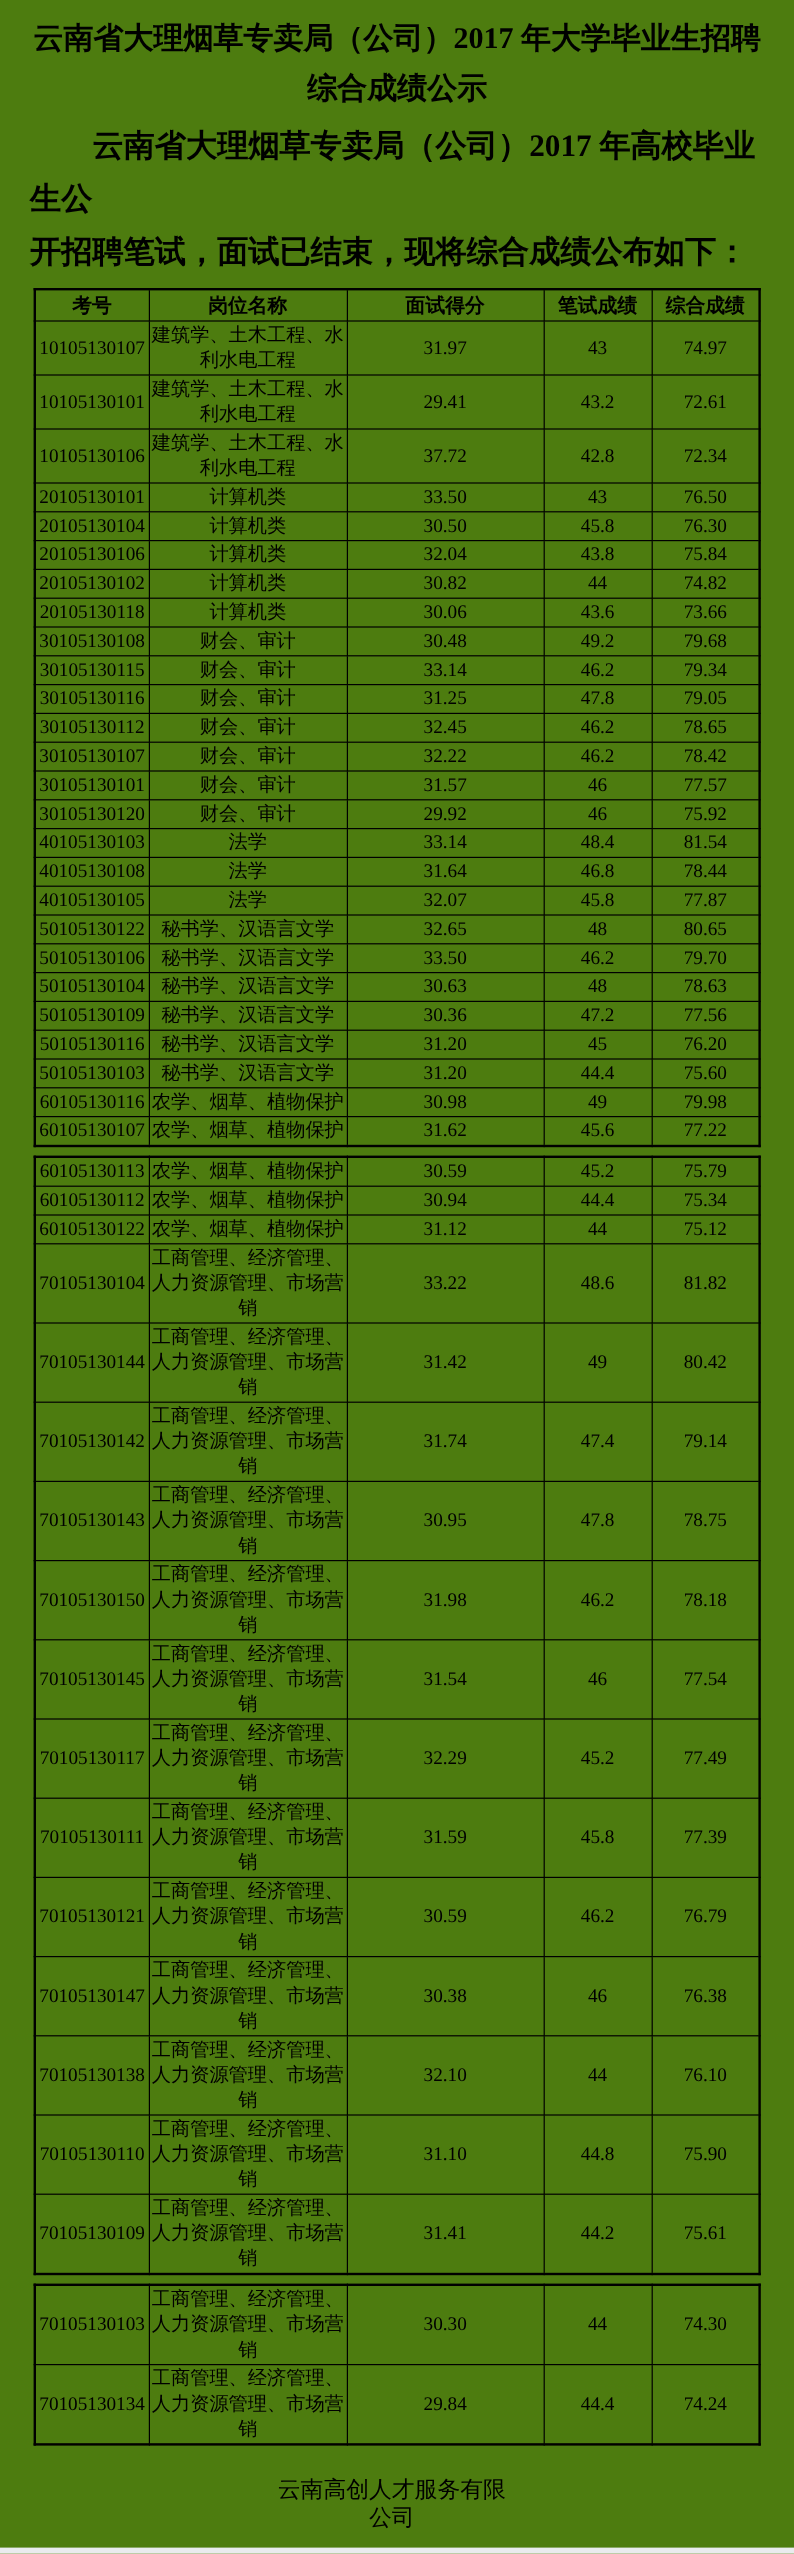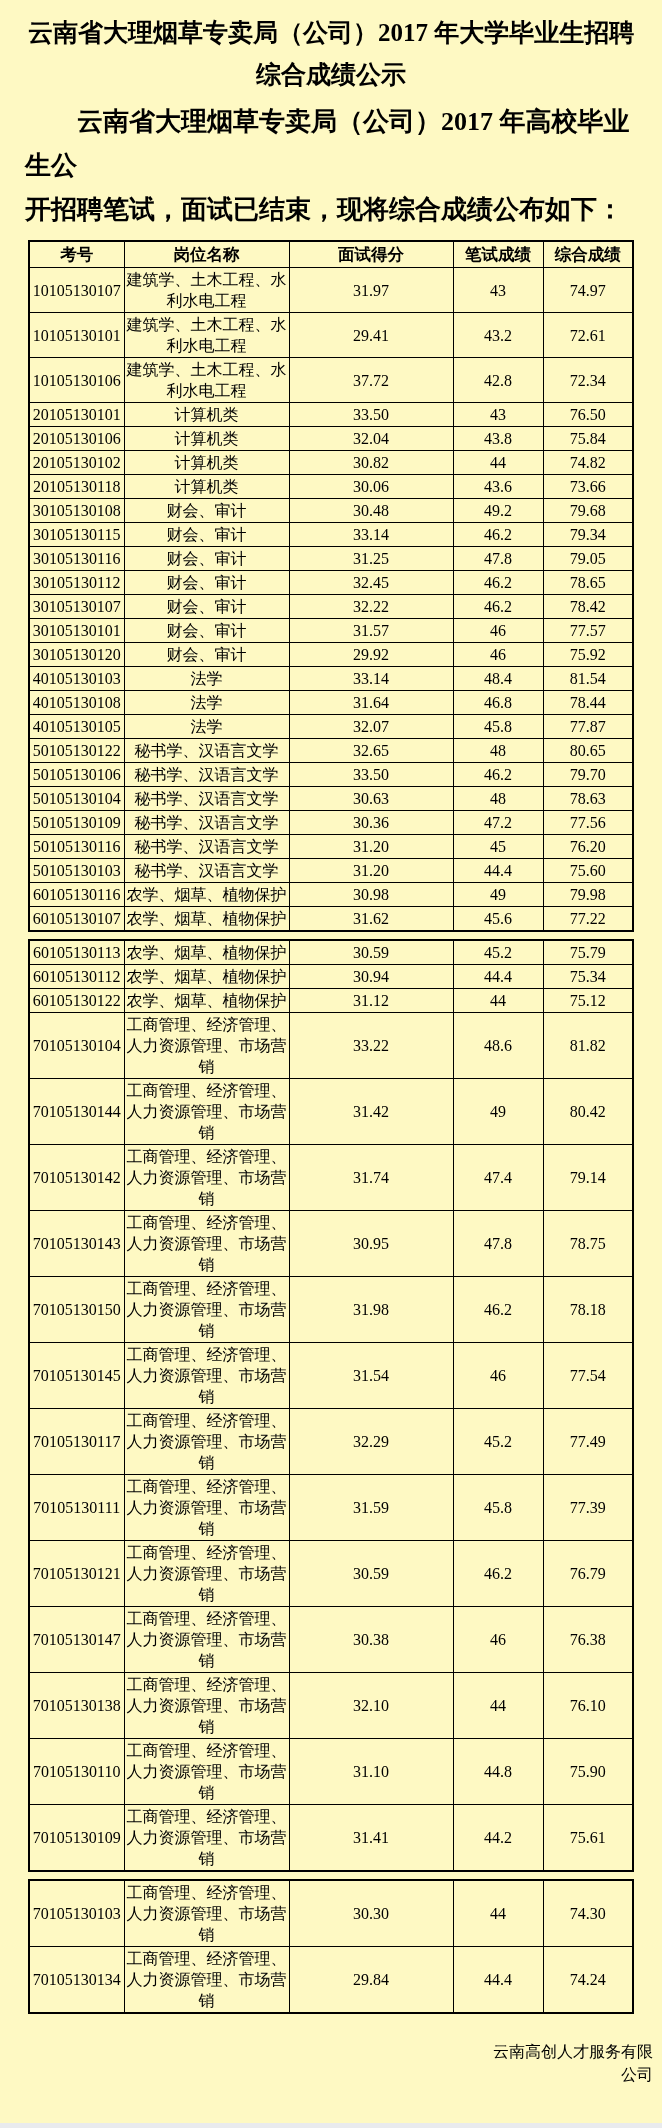--- a/index.html
+++ b/index.html
@@ -1,32 +1,32 @@
 <!DOCTYPE html>
 <html><head>
 <meta charset="utf-8">
 <style>
   html, body { margin:0; padding:0; background:#ffffff; }
   body { font-family:"Liberation Serif","DejaVu Serif",serif; color:#000; }
-  .page { position:relative; width:662px; height:2128px; background:#fef9c3; overflow:hidden; }
+  .page { position:relative; width:662px; height:2128px; background:#4d7c0f; overflow:hidden; }
 
   .title { margin:12px 10px 4px 10px; text-align:center; font-size:25px; font-weight:700; line-height:42px; }
   .intro { margin:2px 24px 8px 25px; font-size:26px; font-weight:700; line-height:44px; }
   .intro .intro-line:first-child { text-indent:2em; }
 
   .tables-host { margin-left:28px; }
   table.results { border-collapse:collapse; table-layout:fixed; width:604px; border:2px solid #000; }
   table.results + table.results { margin-top:7px; }
   table.results th, table.results td {
     border:1px solid #000; text-align:center; vertical-align:middle;
     padding:1px 0; line-height:21px; font-size:16px; word-break:break-all;
   }
   table.results th { font-size:16.5px; font-weight:700; padding:2px 0; }
 
-  .footer-company { margin:26px 9px 0 0; text-align:right; font-size:16px; line-height:23px; }
+  .footer-company { margin:26px 9px 0 0; text-align:center; font-size:19px; line-height:23px; }
 
   .bottom-strip { position:absolute; left:0; right:0; bottom:0; height:5px; background:#e9ebee; }
 </style>
 </head>
 <body>
 
 <div class="page">
 
   <div class="title">
     <div>云南省大理烟草专卖局（公司）2017 年大学毕业生招聘</div>
@@ -77,20 +77,27 @@
             <td>37.72</td>
             <td>42.8</td>
             <td>72.34</td>
           </tr>
           <tr>
             <td>20105130101</td>
             <td>计算机类</td>
             <td>33.50</td>
             <td>43</td>
             <td>76.50</td>
+          </tr>
+          <tr>
+            <td>20105130104</td>
+            <td>计算机类</td>
+            <td>30.50</td>
+            <td>45.8</td>
+            <td>76.30</td>
           </tr>
           <tr>
             <td>20105130106</td>
             <td>计算机类</td>
             <td>32.04</td>
             <td>43.8</td>
             <td>75.84</td>
           </tr>
           <tr>
             <td>20105130102</td>

